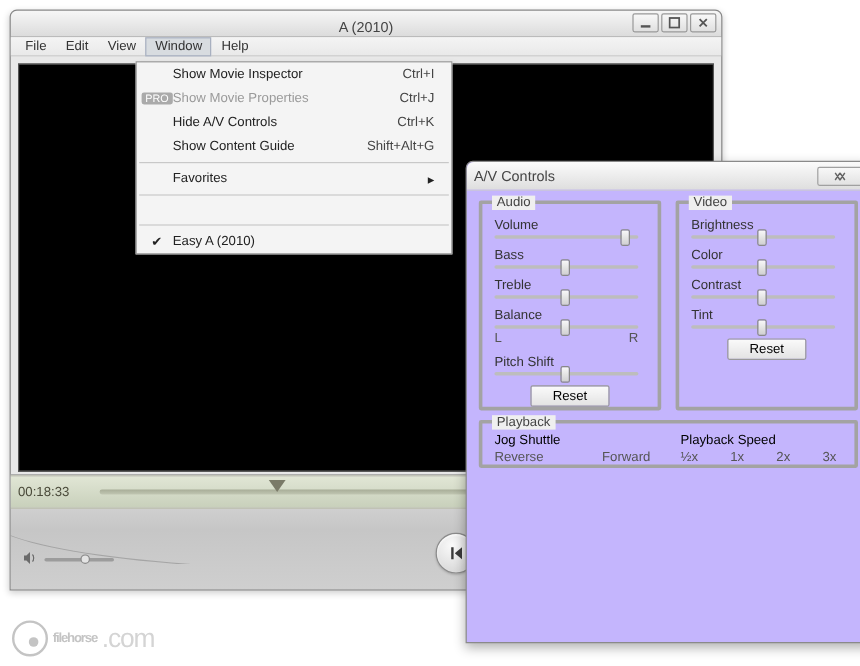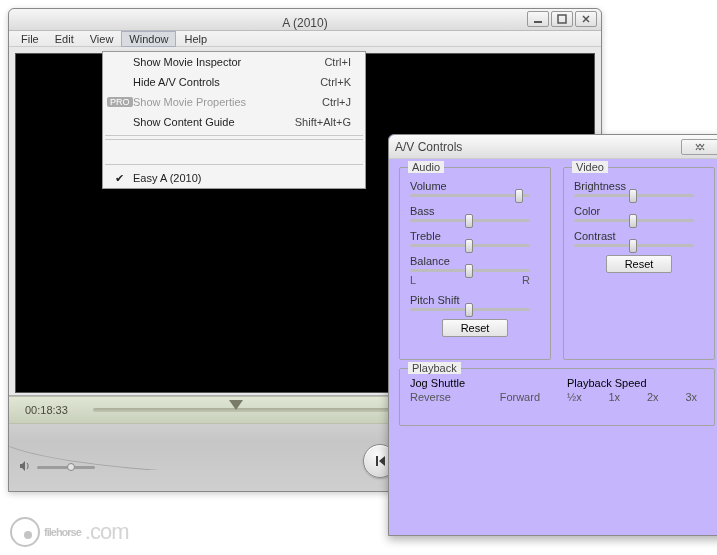--- a/index.html
+++ b/index.html
@@ -11,34 +11,34 @@
 .titlebar { height: 22px; background: linear-gradient(#f6f6f6, #dcdcdc); border-bottom: 1px solid #bbb; border-radius: 6px 6px 0 0; display: flex; align-items: flex-end; position: relative; }
 .titlebar .title { flex: 1; text-align: center; color: #444; font-size: 12px; }
 .winbtns { position: absolute; right: 4px; top: 2px; display: flex; gap: 2px; }
 .winbtn { width: 22px; height: 16px; border: 1px solid #999; background: linear-gradient(#f8f8f8,#e0e0e0); border-radius: 2px; display: flex; align-items: center; justify-content: center; cursor: pointer; font-size: 10px; color: #444; }
 .winbtn svg { width: 10px; height: 10px; }
 
 .menubar { height: 16px; background: linear-gradient(#f4f4f4,#e9e9e9); border-bottom: 1px solid #ccc; display: flex; align-items: flex-start; padding-left: 4px; }
 .menuitem { padding: 2px 8px; color: #333; cursor: pointer; }
 .menuitem.active { background: #d8dce0; border: 1px solid #a8b0c0; padding: 1px 7px; }
 
-.dropdown { position: absolute; left: 93px; top: 42px; width: 264px; background: #f4f4f4; border: 1px solid #9a9a9a; box-shadow: 2px 3px 5px rgba(0,0,0,.25); z-index: 20; }
+.dropdown { position: absolute; left: 104px; top: 42px; width: 264px; background: #f4f4f4; border: 1px solid #9a9a9a; box-shadow: 2px 3px 5px rgba(0,0,0,.25); z-index: 20; }
 .drow { display: flex; align-items: center; height: 20px; padding: 0 14px 0 30px; color: #222; cursor: pointer; position: relative; }
 .drow .shortcut { margin-left: auto; color: #444; }
 .drow.disabled { color: #9a9a9a; cursor: default; }
 .drow .pro { position: absolute; left:4px; background: #aaa; color: #fff; font-size: 9px; padding: 0 3px; border-radius: 2px; }
 .dhr { height: 0; border-top: 1px solid #c8c8c8; margin: 3px 2px; }
 .drow .arrow { margin-left: auto; }
 .drow .check { position: absolute; left: 12px; }
 
 .video { position: absolute; left: 6px; top: 44px; right: 6px; height: 340px; background: #000; border: 1px solid #555; }
 
 .controlbar { position: absolute; left: 0; right: 0; bottom: 0; height: 96px; background: linear-gradient(#dedede,#c6c6c6 48%,#cfcfcf); border-top: 1px solid #aeaeae; }
 
-.seekrow { height: 28px; background: linear-gradient(#e1e6d5,#c8d0bb); border-top:1px solid #bcbfae; border-bottom:1px solid #bcbfae; display:flex; align-items:center; padding:0 16px; }
+.seekrow { height: 28px; background: linear-gradient(#e1e6d5,#c8d0bb); border-top:1px solid #bcbfae; border-bottom:1px solid #bcbfae; display:flex; align-items:center; padding:0 6px; }
 .time { color:#4a4a3a; font-size:11px; min-width:60px; }
 .seektrack { flex:1; height:4px; background:linear-gradient(#a8ad98,#c0c6b2); margin:0 8px; position:relative; border-radius:2px;}
 .seekthumb { position:absolute; top:-8px; left:28%; width:0; height:0; border-left:7px solid transparent; border-right:7px solid transparent; border-top:10px solid #7a7a68; }
 
 .lowerctl { height:68px; position:relative; display:flex; align-items:center; }
 .vol { position:absolute; left:10px; bottom:18px; display:flex; align-items:center; gap:6px; }
 .vol-icon { color:#6b6b6b; }
 .vol-track { width:58px; height:3px; background:#9c9c9c; position:relative; border-radius:2px;}
 .vol-thumb { position:absolute; top:-3px; left:52%; width:8px; height:8px; background:#e4e4e4; border:1px solid #888; border-radius:50%; }
 
@@ -51,21 +51,21 @@
 .tbtn svg { width:14px; height:14px; fill:#3a3a3a; }
 .tbtn.play svg{width:18px;height:18px;}
 
 
 .avwin { position:absolute; left:388px; top:134px; width:338px; height:402px; border:1px solid #8a8a8a; border-radius:6px 6px 0 0; background:#c4b5fd; box-shadow:0 4px 10px rgba(0,0,0,.3); z-index:30; }
 .avtitle { height:24px; background:linear-gradient(#fbfbfb,#dedede); border-bottom:1px solid #ccc; border-radius:6px 6px 0 0; display:flex; align-items:center; padding:0 6px; }
 .avtitle .t { color:#444; font-size:12px; }
 .avtitle .close { margin-left:auto; width:38px; height:16px; border:1px solid #a0a0a0; border-radius:2px; background:linear-gradient(#f8f8f8,#e2e2e2); display:flex; align-items:center; justify-content:center; cursor:pointer;}
 
 .avbody { padding:8px 10px; }
-.fieldset { border:1px solid #a3a3a3; border-radius:2px; margin-bottom:8px; padding:8px 10px 22px; position:relative; }
+.fieldset { border:3px solid #a3a3a3; border-radius:2px; margin-bottom:8px; padding:8px 10px 0; position:relative; }
 .fieldset>.legend { position:absolute; top:-7px; left:8px; background:#efefef; padding:0 4px; color:#444; }
 
 .twocol { display:flex; gap:12px; }
 .twocol .fieldset { flex:1; }
 
 .sl { margin:4px 0 8px; }
 .sl .lab { color:#333; margin-bottom:2px; }
 .sl .track { height:3px; background:#bdbdbd; position:relative; border-radius:2px; width:120px;}
 .sl .thumb { position:absolute; top:-5px; width:8px; height:14px; background:linear-gradient(#f8f8f8,#d0d0d0); border:1px solid #888; border-radius:2px;}
 .lr { display:flex; justify-content:space-between; width:120px; color:#555; margin-top:2px; font-size:10px;}
@@ -113,34 +113,38 @@
     <span class="menuitem">View</span>
     <span class="menuitem active">Window</span>
     <span class="menuitem">Help</span>
   </div>
 
   <div class="dropdown">
     <div class="drow">
       <span>Show Movie Inspector</span>
       <span class="shortcut">Ctrl+I</span>
     </div>
-    <div class="drow">
-      <span>Hide A/V Controls</span>
-      <span class="shortcut">Ctrl+K</span>
-    </div>
     <div class="drow disabled">
       <span class="pro">PRO</span>
       <span>Show Movie Properties</span>
       <span class="shortcut">Ctrl+J</span>
     </div>
     <div class="drow">
+      <span>Hide A/V Controls</span>
+      <span class="shortcut">Ctrl+K</span>
+    </div>
+    <div class="drow">
       <span>Show Content Guide</span>
       <span class="shortcut">Shift+Alt+G</span>
     </div>
     <div class="dhr"></div>
+    <div class="drow">
+      <span>Favorites</span>
+      <span class="arrow">▸</span>
+    </div>
     <div class="dhr"></div>
     <div class="drow" style="height:18px"></div>
     <div class="dhr"></div>
     <div class="drow">
       <span class="check">✔</span>
       <span>Easy A (2010)</span>
     </div>
   </div>
 
   <div class="video"></div>
@@ -260,20 +264,26 @@
           <div class="track">
               <div class="thumb" style="left:55px"></div>
             </div>
         </div>
         <div class="sl">
           <div class="lab">Contrast</div>
           <div class="track">
               <div class="thumb" style="left:55px"></div>
             </div>
         </div>
+        <div class="sl">
+          <div class="lab">Tint</div>
+          <div class="track">
+              <div class="thumb" style="left:55px"></div>
+            </div>
+        </div>
         <button class="btn">Reset</button>
       </div>
     </div>
 
     <div class="fieldset">
       <span class="legend">Playback</span>
       <div class="pbrow">
         <div class="pbcol">
           <div class="lab">Jog Shuttle</div>
           <div class="track" style="width:130px">

